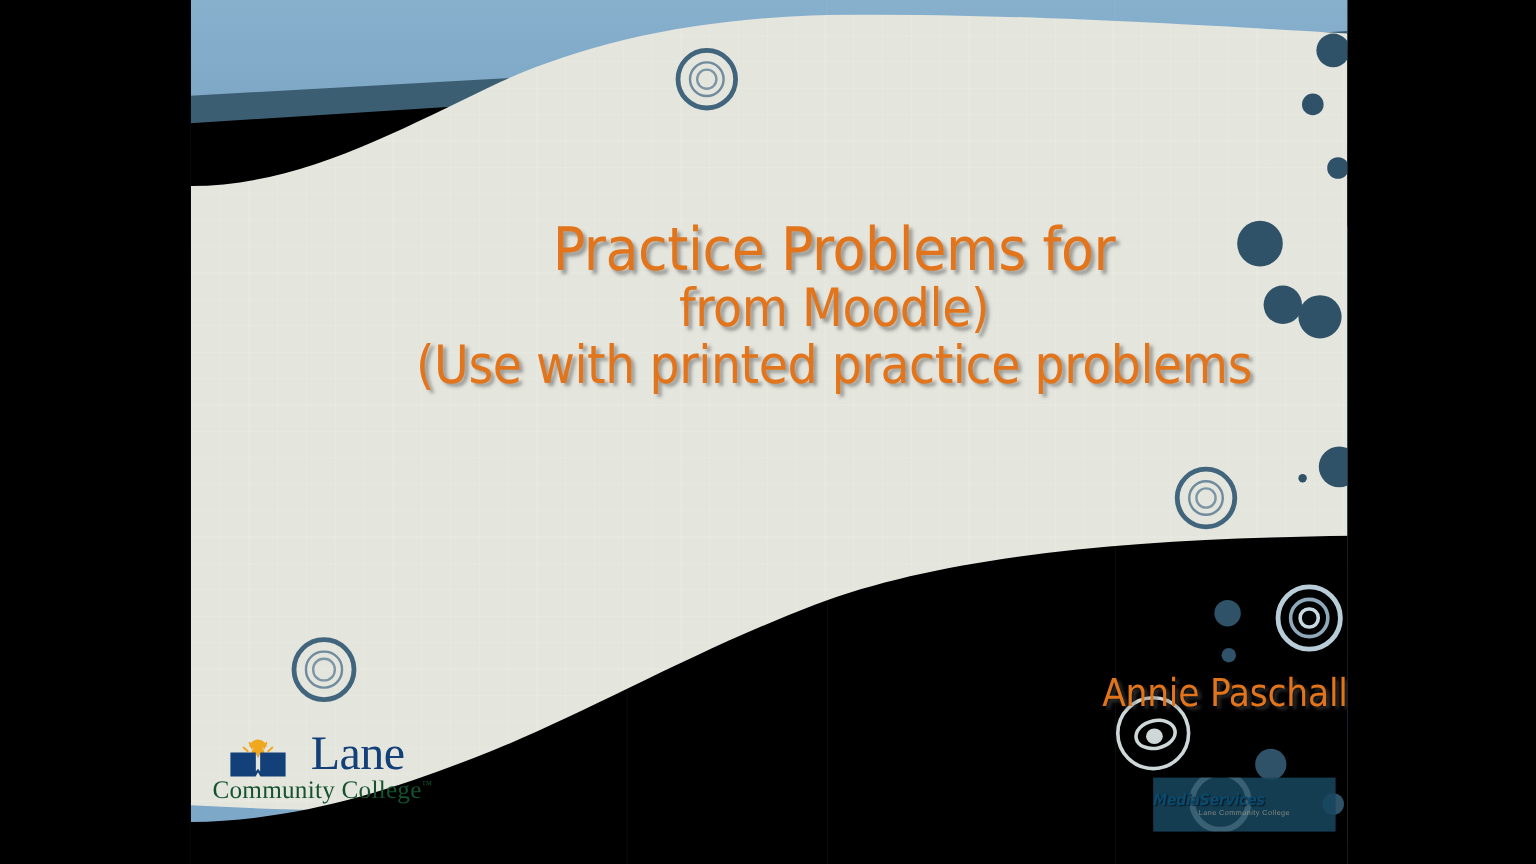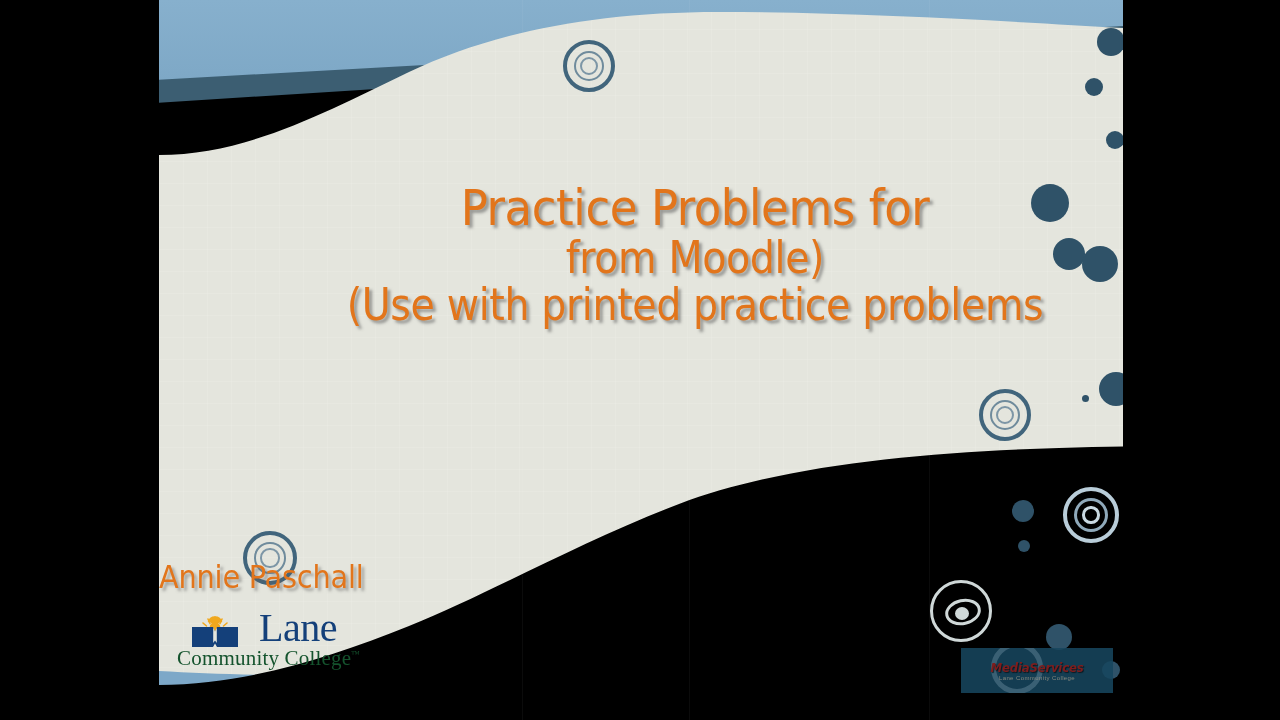--- a/index.html
+++ b/index.html
@@ -203,21 +203,21 @@
     white-space: nowrap;
   }
   .title-main { font-size: 50px; }
   .title-sub  { font-size: 44px; }
 
   .author {
     position: absolute;
     left: 0;
     top: 558px;
     width: 964px;
-    text-align: left;
+    text-align: right;
     color: #e2751b;
     font-family: "DejaVu Sans Condensed", "Liberation Sans Narrow", "Liberation Sans", sans-serif;
     font-size: 32px;
     font-weight: 400;
     letter-spacing: -0.2px;
     text-shadow: 3px 3px 3px rgba(95,95,95,0.5);
   }
 
   
   .logo {
@@ -270,26 +270,25 @@
     left: 30px; top: -6px;
     width: 52px; height: 52px;
     border-radius: 50%;
     border: 5px solid rgba(150,180,195,0.30);
     box-sizing: border-box;
   }
   .wm-text {
     position: absolute;
     left: 0; top: 12px;
     width: 152px;
-    text-align: center;
     font-family: "DejaVu Sans Condensed", "Liberation Sans Narrow", "Liberation Sans", sans-serif;
     font-size: 13px;
     font-style: italic;
     font-weight: bold;
-    color: #7f1d1d;
+    color: #0c4a6e;
     text-shadow: 1px 1px 1px rgba(0,0,0,0.6);
     letter-spacing: -0.2px;
   }
   .wm-sub {
     position: absolute;
     left: 0; top: 27px;
     width: 152px;
     text-align: center;
     font-family: "Liberation Sans", sans-serif;
     font-size: 6px;

